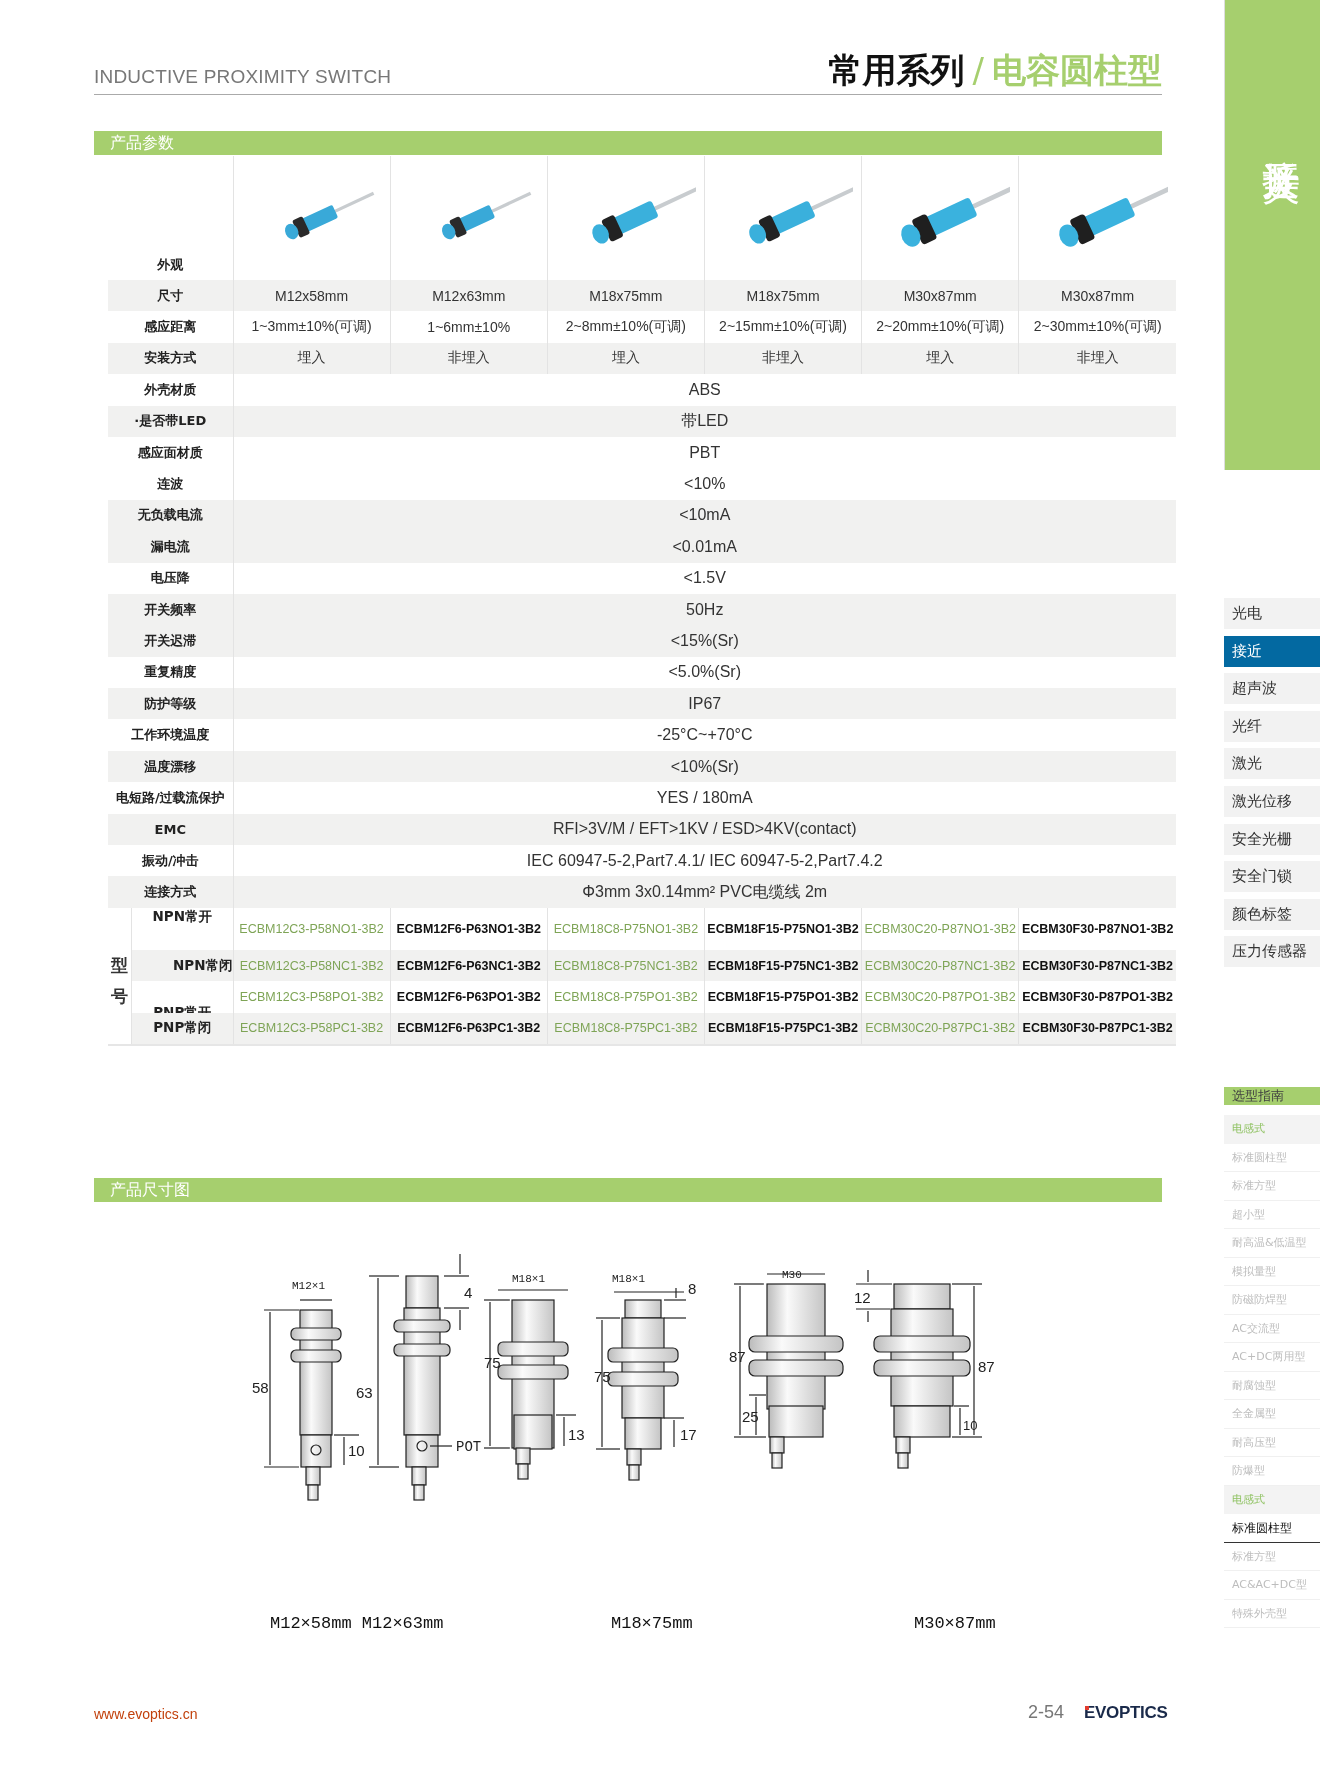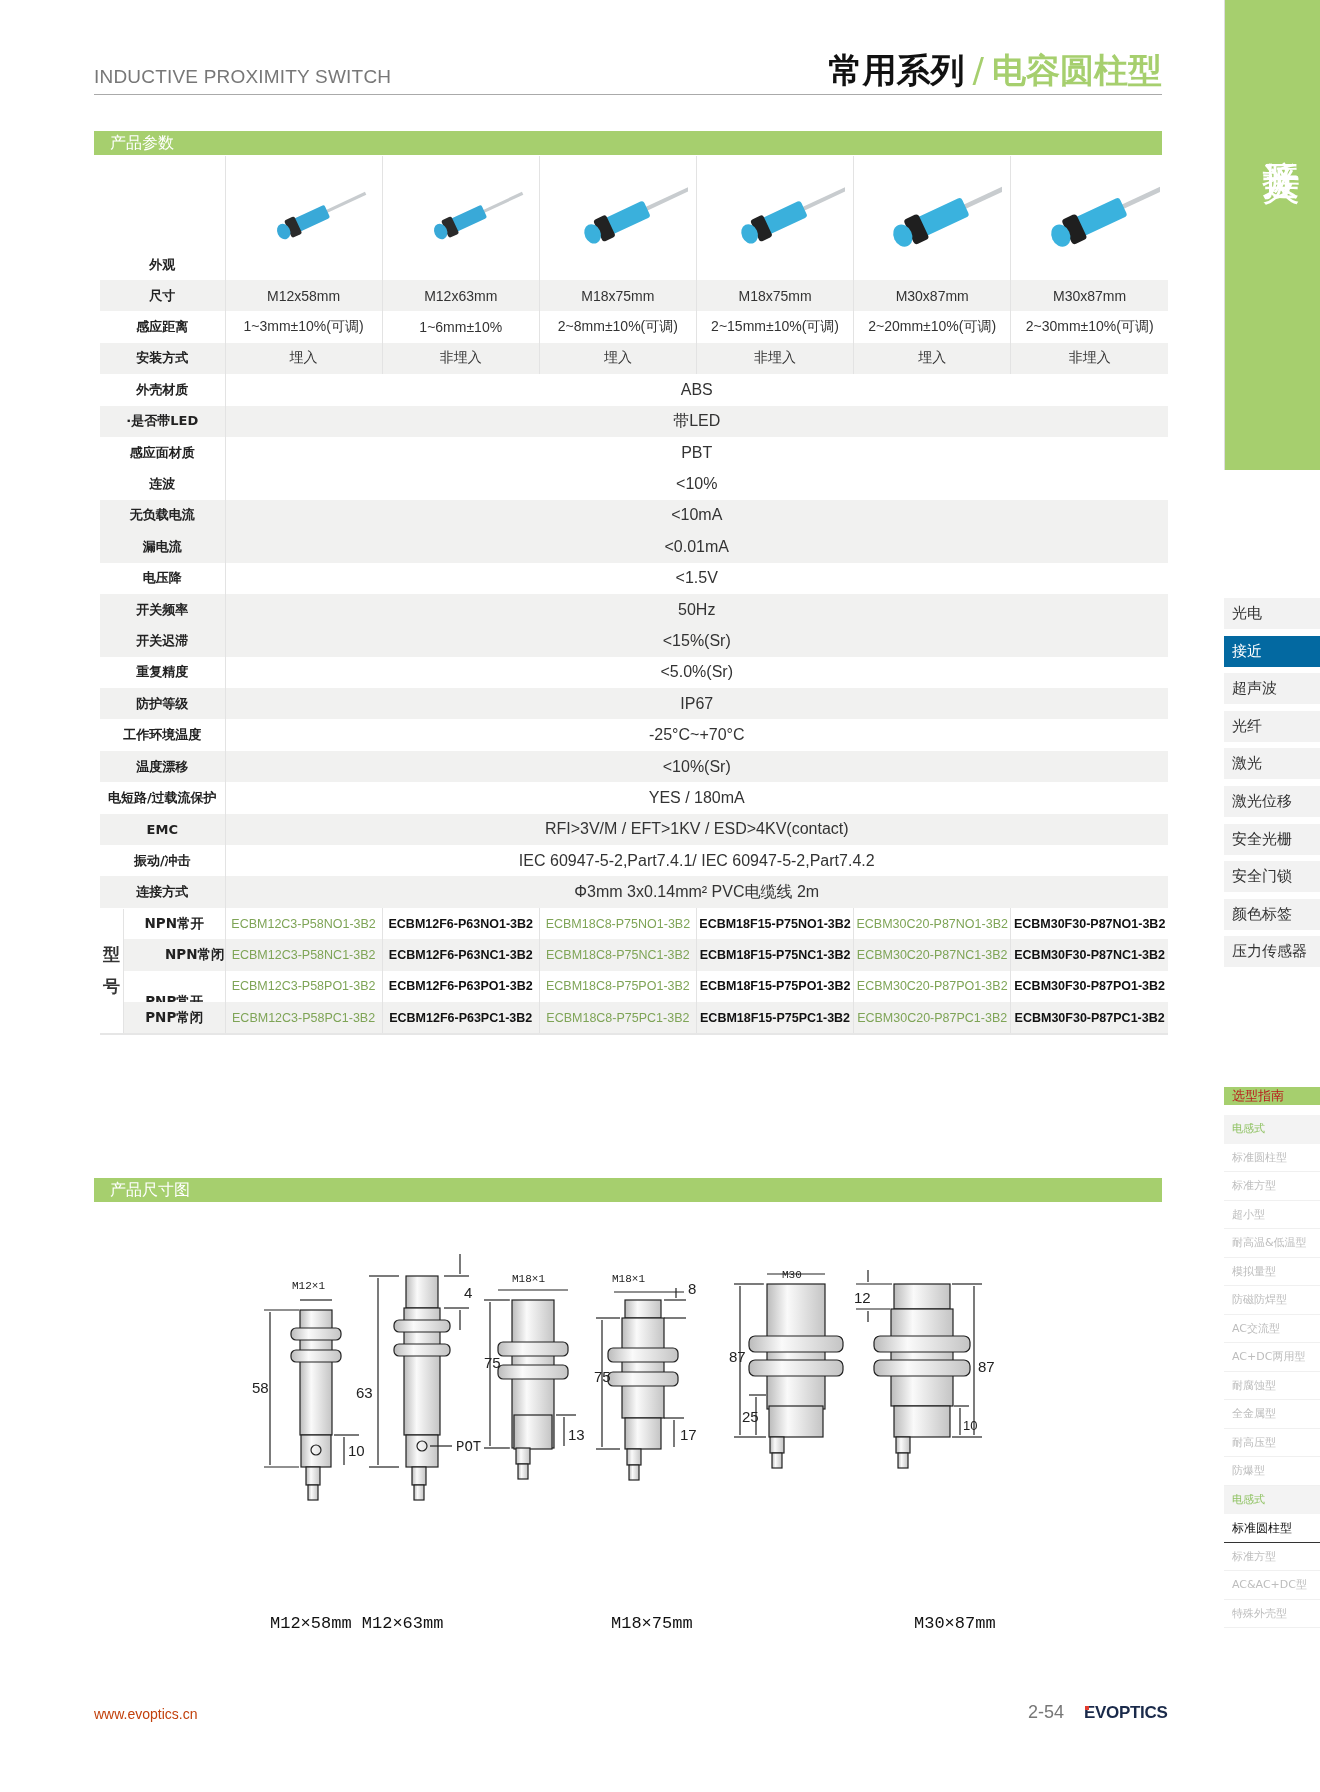--- a/index.html
+++ b/index.html
@@ -3,40 +3,40 @@
 <meta charset="utf-8">
 <style>
 *{box-sizing:border-box;margin:0;padding:0}
 body{width:1320px;height:1792px;background:#fff;position:relative;font-family:"DejaVu Sans",sans-serif;color:#222;overflow:hidden}
 .hdr-en{position:absolute;left:94px;top:66px;font-family:"Liberation Sans",sans-serif;font-size:19px;color:#777;letter-spacing:0.2px}
 .hdr-title{position:absolute;right:158px;top:48px;font-size:34px;font-weight:bold;color:#111}
 .hdr-title .sep{color:#a6cf6e;font-weight:normal;margin:0 8px}
 .hdr-title .sub{color:#a6cf6e}
 .hdr-line{position:absolute;left:94px;top:94px;width:1068px;height:1px;background:#aaa}
 .sec-bar{position:absolute;left:94px;width:1068px;height:24px;background:#a6cf6e;color:#fff;font-size:16px;padding-left:16px;line-height:24px}
-.spec{position:absolute;left:100px;top:156px;width:1068px;border-collapse:collapse;table-layout:fixed}
+.spec{position:absolute;left:108px;top:156px;width:1068px;border-collapse:collapse;table-layout:fixed}
 .spec td{font-size:14px;text-align:center;height:31.4px;border-right:1px solid #e3e3e3;padding:0;white-space:nowrap;overflow:hidden}
 .spec td:last-child{border-right:none}
 .spec tr.g td{background:#f1f1f0}
 .spec td.lbl{font-weight:bold;font-size:13px;color:#222}
 .spec tr.img td{height:124px;vertical-align:bottom;background:#fff}
 .spec tr.img td.lbl{padding-bottom:6px}
 .spec td.full{font-family:"Liberation Sans",sans-serif;font-size:16px;color:#333}
 .spec td.val{font-family:"Liberation Sans",sans-serif;font-size:14px;color:#333}
 .spec td.mg{font-family:"Liberation Sans",sans-serif;font-size:12.5px;color:#7ea456}
 .spec td.mb{font-family:"Liberation Sans",sans-serif;font-size:12.5px;color:#111;font-weight:bold}
 .sensor{width:100%;height:118px;position:relative}
 .sensor svg{position:absolute;left:50%;top:18px;transform:translateX(-50%)}
 .side-top{position:absolute;left:1224px;top:0;width:96px;height:470px;background:#a6cf6e;border-left:1px solid #ddd}
 .side-top .vt{position:absolute;left:30px;top:130px;writing-mode:vertical-rl;text-orientation:upright;color:#fff;font-size:38px;letter-spacing:2px}
 .side-nav{position:absolute;left:1224px;top:598px;width:96px}
 .side-nav .it{height:31px;margin-bottom:6.6px;background:#f2f2f2;font-size:15px;color:#333;padding-left:8px;line-height:31px}
 .side-nav .it.act{background:#0369a1;color:#fff}
 .guide{position:absolute;left:1224px;top:1087px;width:96px}
-.guide .gh{height:18px;background:#a6cf6e;color:#b91c1c;font-size:13px;padding-left:8px;line-height:18px;margin-bottom:10px}
+.guide .gh{height:18px;background:#a6cf6e;color:#404040;font-size:13px;padding-left:8px;line-height:18px;margin-bottom:10px}
 .guide .gi{height:28.5px;font-size:11px;color:#bdbdbd;padding-left:8px;line-height:28px;border-bottom:1px solid #f0f0f0}
 .guide .gi.cat{background:#f3f3f3;color:#8fc262;border-bottom:none}
 .guide .gi.sel{color:#111;font-size:12px;border-bottom:1.5px solid #333}
 .draw{position:absolute;left:94px;top:1240px;width:1068px;height:340px}
 .cap{position:absolute;top:1614px;font-family:"Liberation Mono",monospace;font-size:17px;color:#111}
 .foot-url{position:absolute;left:94px;top:1706px;font-family:"Liberation Sans",sans-serif;font-size:14px;color:#c2410c}
 .foot-pg{position:absolute;left:1028px;top:1702px;font-family:"Liberation Sans",sans-serif;font-size:18px;color:#777}
 .foot-logo{position:absolute;left:1084px;top:1703px;font-family:"Liberation Sans",sans-serif;font-size:17px;font-weight:bold;color:#1a2a4a;letter-spacing:-0.3px}
 .foot-logo .e{color:#1a2a4a;position:relative}
 .foot-logo .e::before{content:"";position:absolute;left:1px;top:3px;width:4px;height:4px;background:#e23b2e}
@@ -226,21 +226,21 @@
       <tr>
         <td class="lbl">振动/冲击</td>
         <td class="full" colspan="6">IEC 60947-5-2,Part7.4.1/ IEC 60947-5-2,Part7.4.2</td>
       </tr>
       <tr class="g">
         <td class="lbl">连接方式</td>
         <td class="full" colspan="6">Φ3mm  3x0.14mm²  PVC电缆线  2m</td>
       </tr>
       <tr>
         <td style="padding: 0px;">
-          <div style="display: flex; height: 30px; align-items: center;">
+          <div style="display: flex; height: 42px; ">
             <div style="width: 24px; height: 100%; border-right: 1px solid rgb(227, 227, 227); background: rgb(255, 255, 255); display: flex; align-items: center; justify-content: center; font-weight: bold; font-size: 17px; color: rgb(51, 51, 51);"></div>
             <div style="flex: 1 1 0%; text-align: center; font-weight: bold; font-size: 13.5px;">NPN常开</div>
           </div>
         </td>
         <td class="mg">ECBM12C3-P58NO1-3B2</td>
         <td class="mb">ECBM12F6-P63NO1-3B2</td>
         <td class="mg">ECBM18C8-P75NO1-3B2</td>
         <td class="mb">ECBM18F15-P75NO1-3B2</td>
         <td class="mg">ECBM30C20-P87NO1-3B2</td>
         <td class="mb">ECBM30F30-P87NO1-3B2</td>

